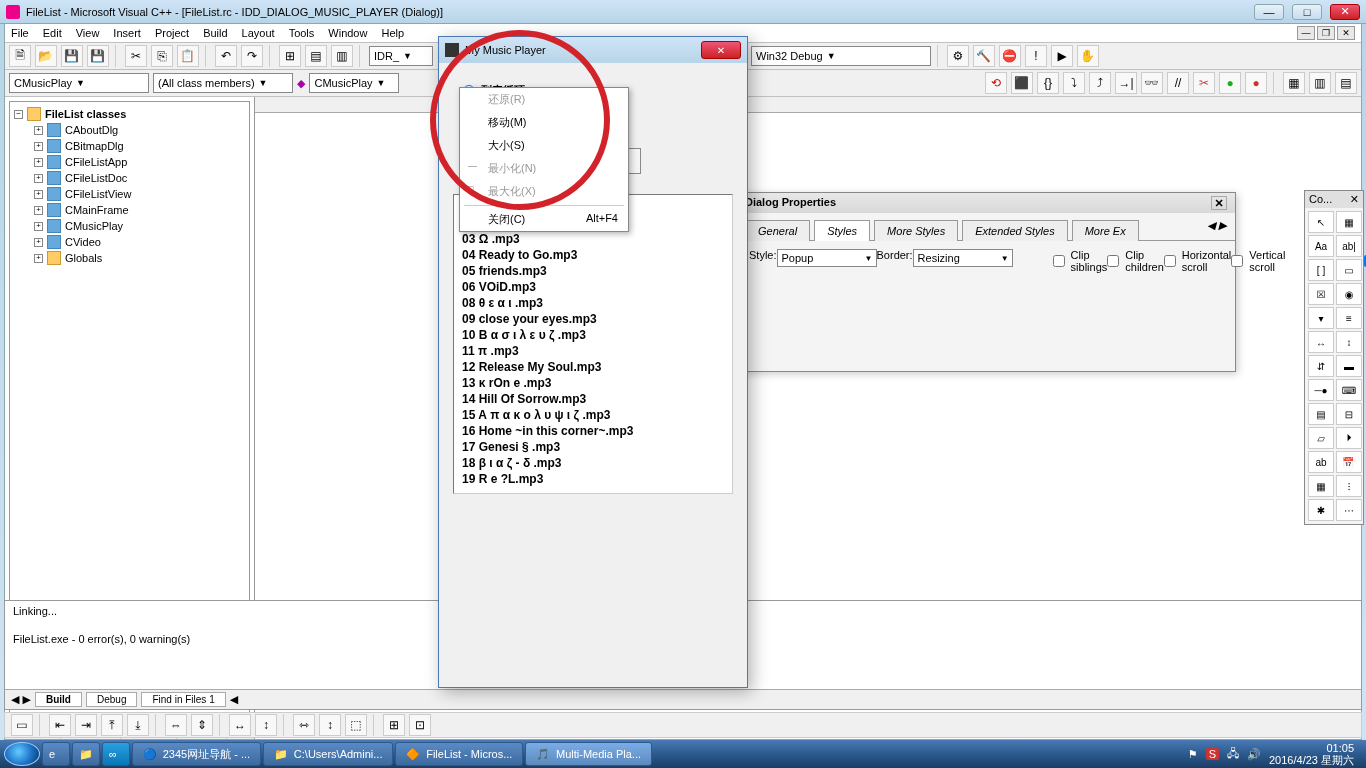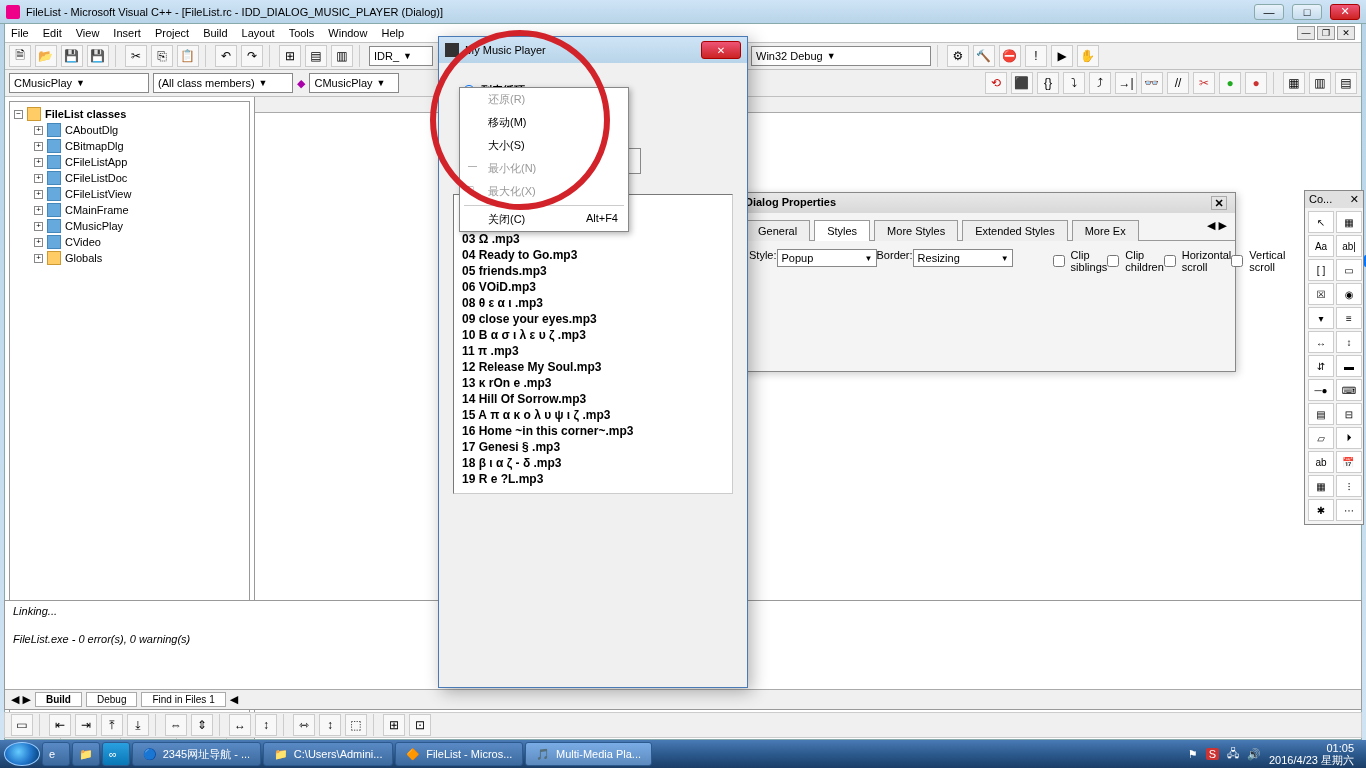--- a/index.html
+++ b/index.html
@@ -39,41 +39,41 @@
 .cv-tab .dot-red { width:8px; height:8px; background:#d22; border-radius:50%;}
 
 
 .center { flex: 1; background: #fff; position: relative; overflow:hidden; }
 .ruler-h { position:absolute; left:0; right:0; top:0; height:16px; background:#f0f0f0; border-bottom:1px solid #aaa; }
 
 
 .propbox { position:absolute; right:130px; top:192px; width:500px; height:180px; background:#f4f4f4; border:1px solid #888; box-shadow:2px 2px 8px rgba(0,0,0,.2);}
 .propbox .titlebar { background:linear-gradient(#e8e8e8,#d8d8d8); padding:3px 8px; font-weight:bold; display:flex;}
 .propbox .titlebar .x { margin-left:auto; border:1px solid #aaa; width:16px; height:14px; display:flex; align-items:center; justify-content:center;}
-.prop-tabs { display:flex; gap:0; border-bottom:1px solid #999; padding:6px 8px 0;}
+.prop-tabs { display:flex; gap:0; border-bottom:1px solid #999; padding:6px 8px 0;font-style:italic;}
 .prop-tab { padding:4px 12px; border:1px solid #999; border-bottom:none; background:#eee; margin-right:4px; position:relative; top:1px; }
 .prop-tab.active { background:#fff; }
 .prop-body { padding:8px 12px; display:flex; gap:40px; }
 .prop-col { display:flex; flex-direction:row; gap:0; }
 .chk { display:flex; align-items:center; gap:6px; }
 .chk input { width:12px; height:12px; }
 .lbl { color:#000; }
 .sel { border:1px solid #888; height:18px; padding:0 16px 0 4px; background:#fff; display:flex; align-items:center; position:relative; }
 .sel::after { content:"▼"; position:absolute; right:3px; font-size:8px; }
 
 
 .ctrlbox { position:absolute; right:2px; top:190px; width:60px; border:1px solid #888; background:#f4f4f4; }
 .ctrlbox .hdr { background:#e0e0e0; padding:2px 4px; font-size:10px; display:flex;}
 .ctrlbox .hdr .x { margin-left:auto; }
 .ctrlgrid { display:grid; grid-template-columns:1fr 1fr; gap:2px; padding:3px; }
 .ctrlcell { width:26px; height:22px; border:1px solid #ccc; background:#fff; display:flex; align-items:center; justify-content:center; font-size:10px;}
 
 
 .output { position:absolute; left:4px; right:4px; bottom:58px; height:110px; border:1px solid #999; background:#fff; display:flex; flex-direction:column;}
-.output .text { flex:1; font-family:"Courier New",monospace; font-size:12px; padding:4px 8px; overflow:auto; white-space:pre;font-style:italic;}
+.output .text { flex:1; font-family:"Courier New",monospace; font-size:12px; padding:4px 8px; overflow:auto; white-space:pre;}
 .output .tabs { height:20px; border-top:1px solid #aaa; display:flex; align-items:center; padding:0 6px; gap:4px; background:#f0f0f0;}
 .output .tab { padding:1px 10px; border:1px solid #aaa; background:#fff; font-size:10px;}
 
 
 .layoutbar { position:absolute; left:4px; right:4px; bottom:30px; height:26px; background:#f0f0f0; border:1px solid #ccc; display:flex; align-items:center; gap:4px; padding:0 6px;}
 
 
 .statusbar { position:absolute; left:4px; right:4px; bottom:4px; height:22px; background:#f0f0f0; border:1px solid #ccc; display:flex; align-items:center; padding:0 8px; }
 .statusbar .cell { border-left:1px solid #aaa; padding:0 10px; margin-left:auto; }
 

